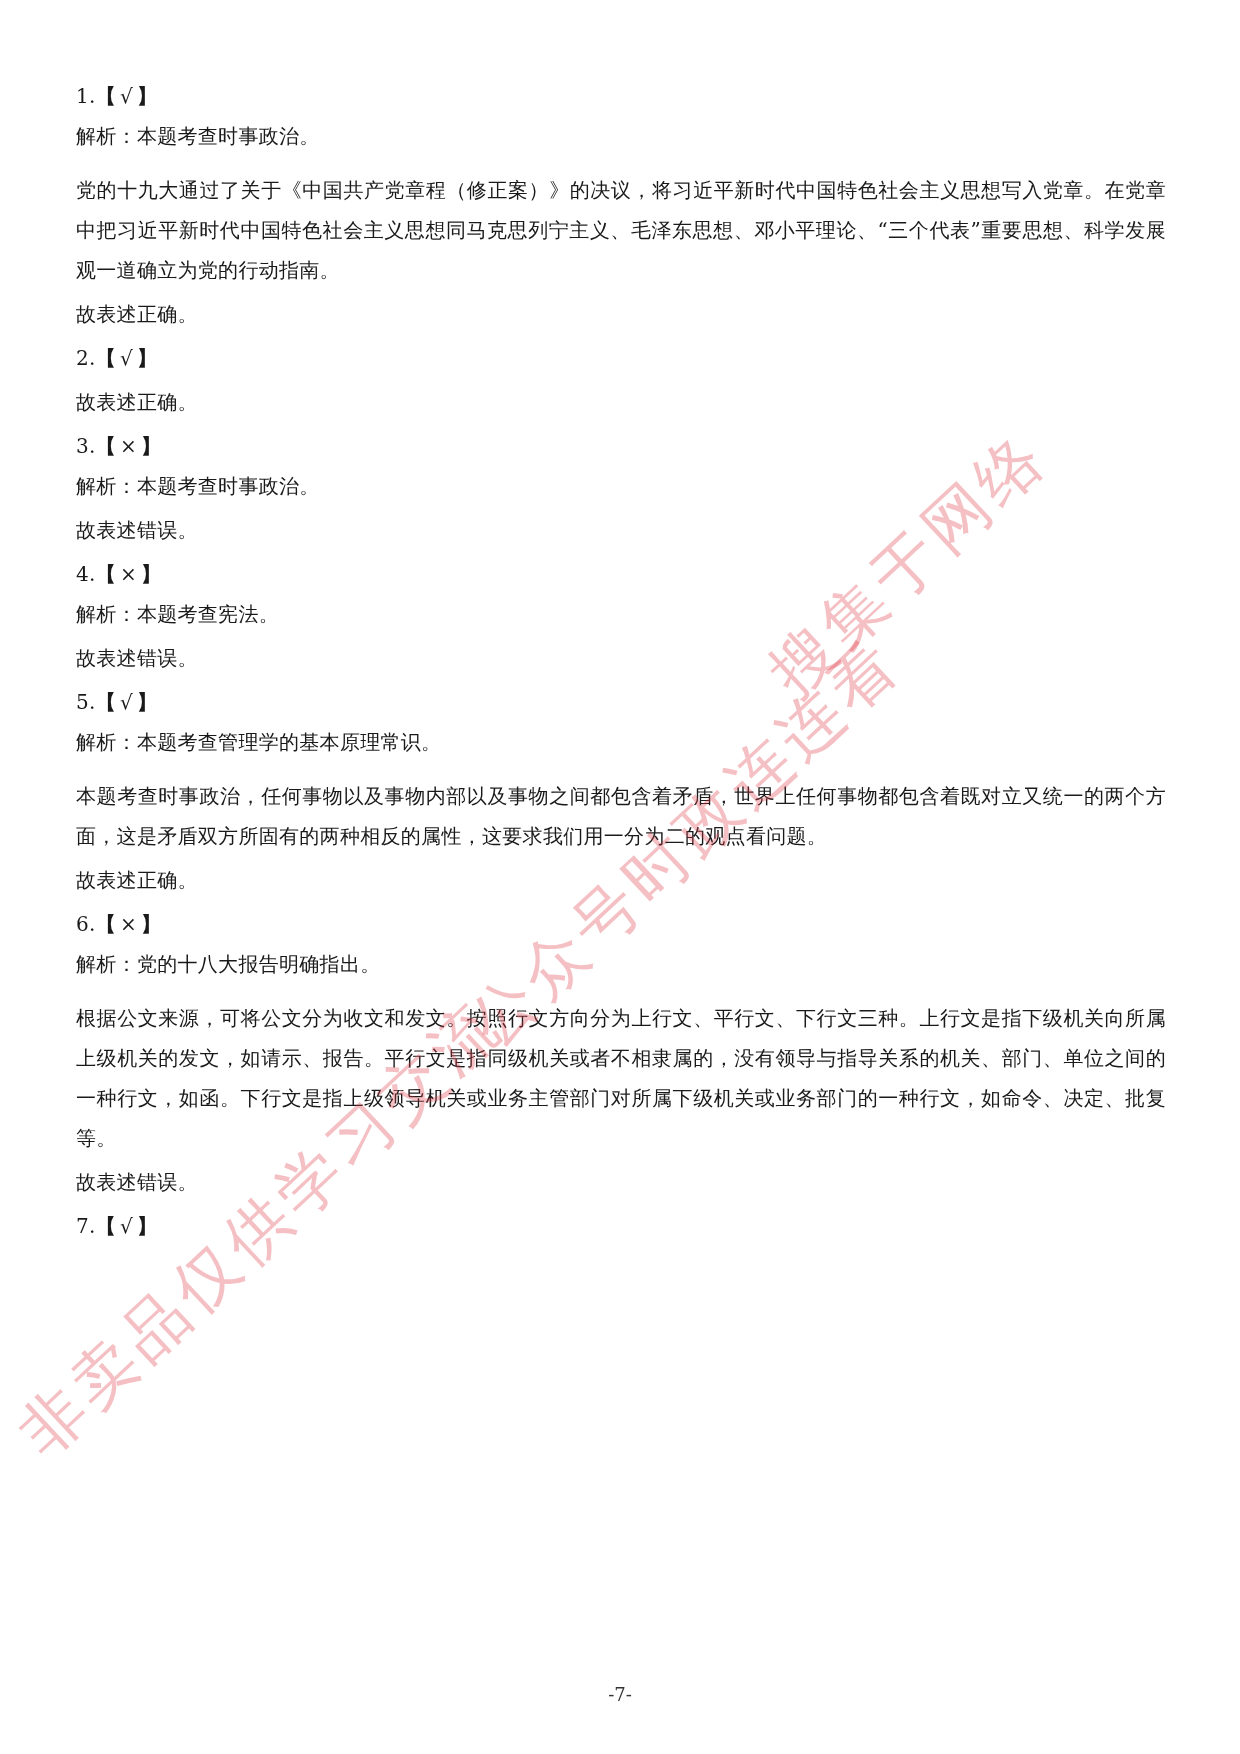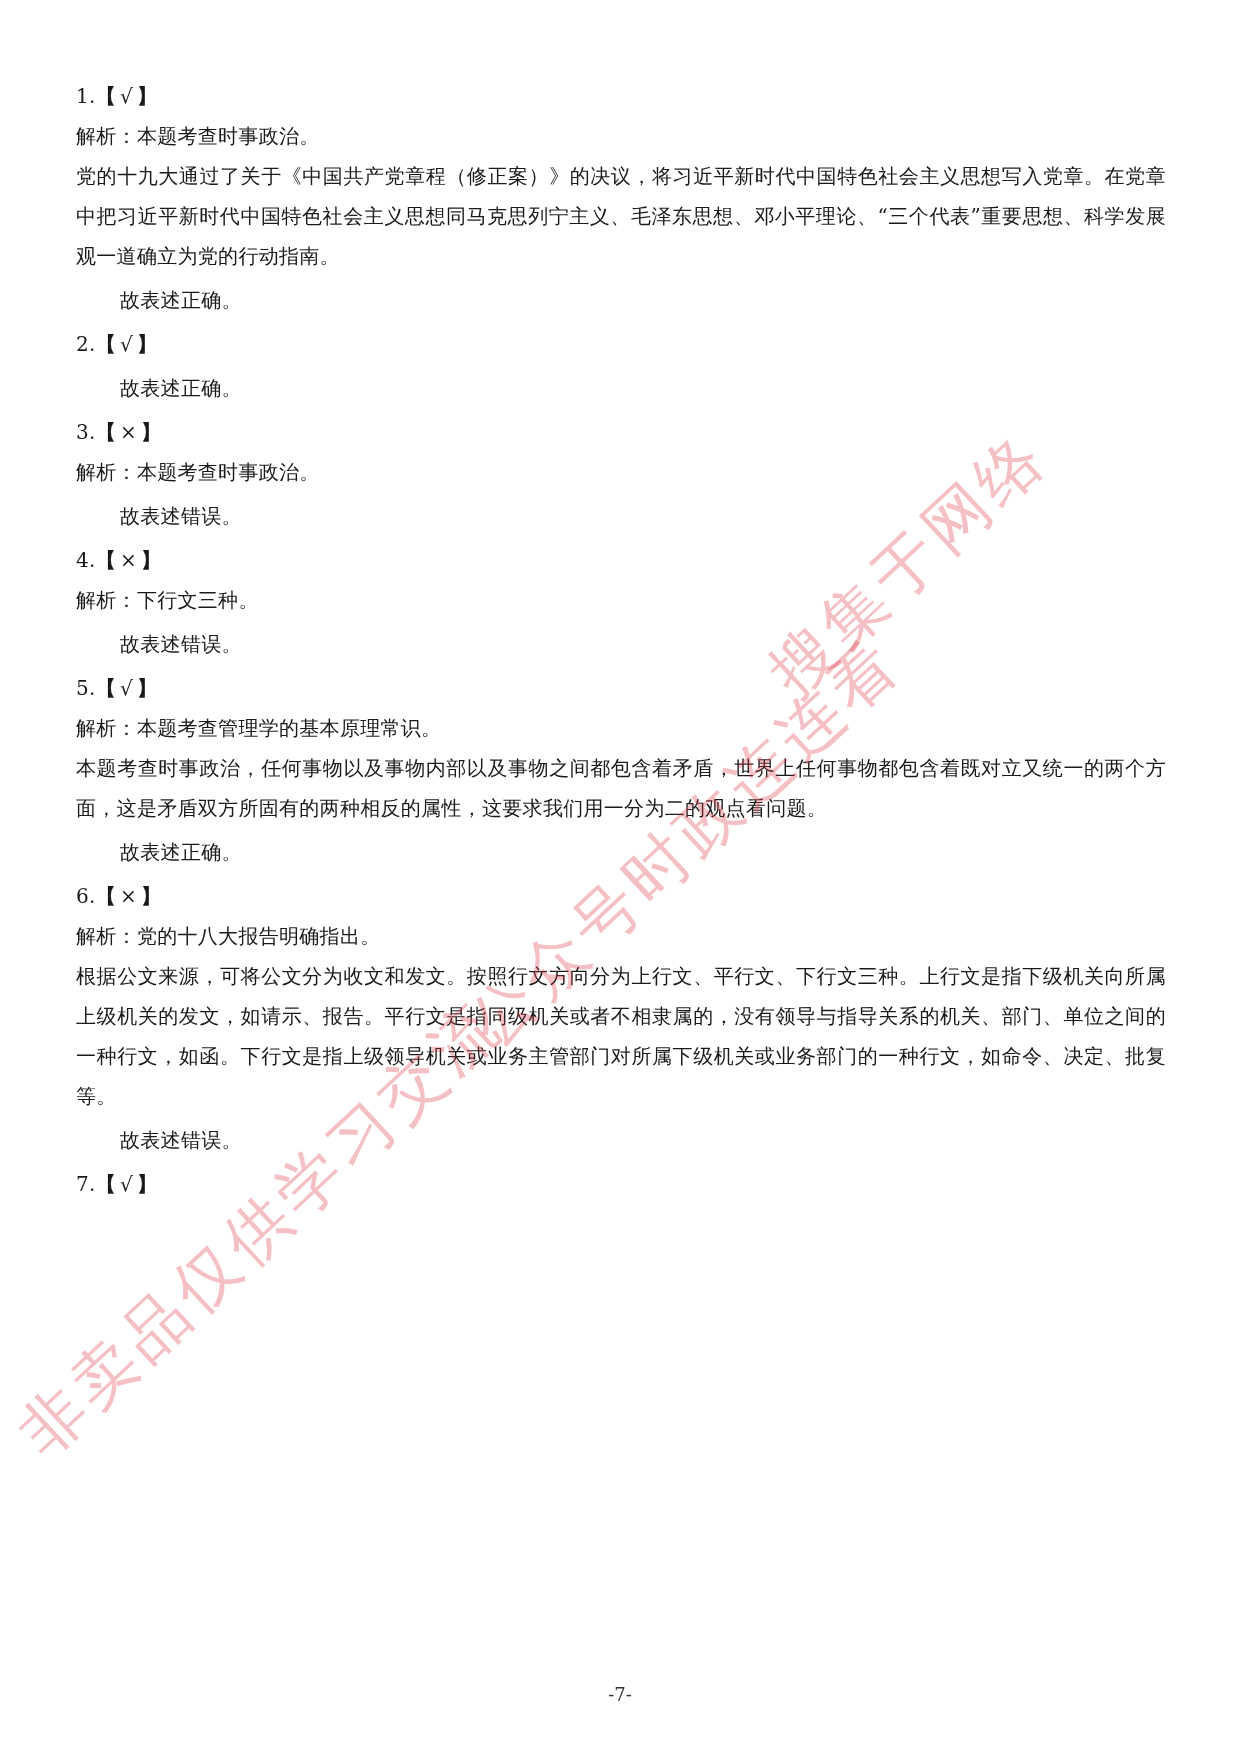--- a/index.html
+++ b/index.html
@@ -35,22 +35,23 @@
   }
   .para {
     font-size: 20px;
     line-height: 40px;
     letter-spacing: 0.3px;
     text-align: justify;
     text-align-last: left;
     width: 1090px;
     white-space: normal;
     word-break: break-all;
+    margin-top: 14px;
   }
-  .verdict { margin-top: 4px; margin-left: 44px; }
+  .verdict { margin-top: 4px; }
   .item-head { margin-top: 4px; }
   .bracket { font-weight: bold; }
   .mark { font-weight: normal; padding: 0 4px; }
   .page-number {
     position: absolute;
     top: 1684px;
     left: 0;
     width: 1240px;
     text-align: center;
     font-size: 18px;
@@ -99,21 +100,21 @@
         <span>3.</span><span class="bracket">【</span><span class="mark">×</span><span class="bracket">】</span>
       </div>
       <div class="line">解析：本题考查时事政治。</div>
       <div class="line verdict">故表述错误。</div>
     </div>
 
     <div>
       <div class="line item-head">
         <span>4.</span><span class="bracket">【</span><span class="mark">×</span><span class="bracket">】</span>
       </div>
-      <div class="line">解析：下行文三种。</div>
+      <div class="line">解析：本题考查宪法。</div>
       <div class="line verdict">故表述错误。</div>
     </div>
 
     <div>
       <div class="line item-head">
         <span>5.</span><span class="bracket">【</span><span class="mark">√</span><span class="bracket">】</span>
       </div>
       <div class="line">解析：本题考查管理学的基本原理常识。</div>
       <div class="para">本题考查时事政治，任何事物以及事物内部以及事物之间都包含着矛盾，世界上任何事物都包含着既对立又统一的两个方面，这是矛盾双方所固有的两种相反的属性，这要求我们用一分为二的观点看问题。</div>
       <div class="line verdict">故表述正确。</div>

